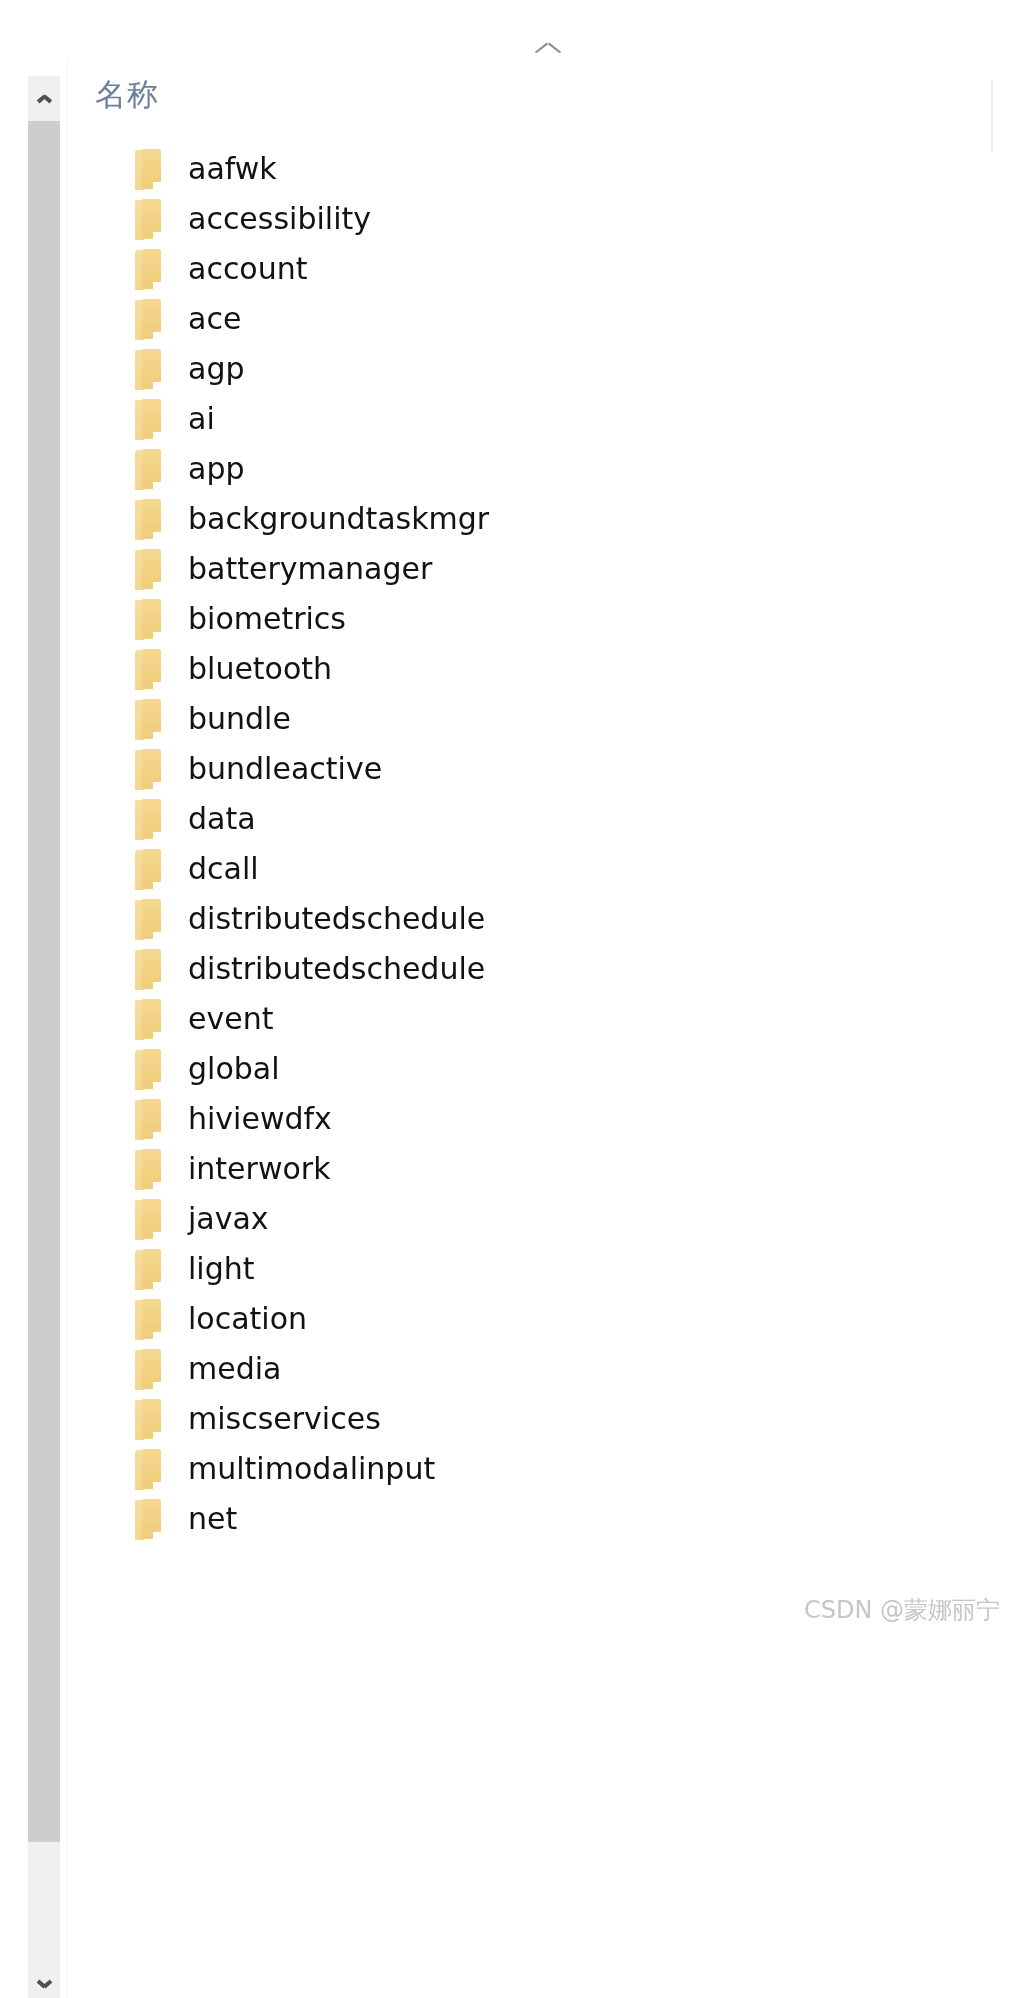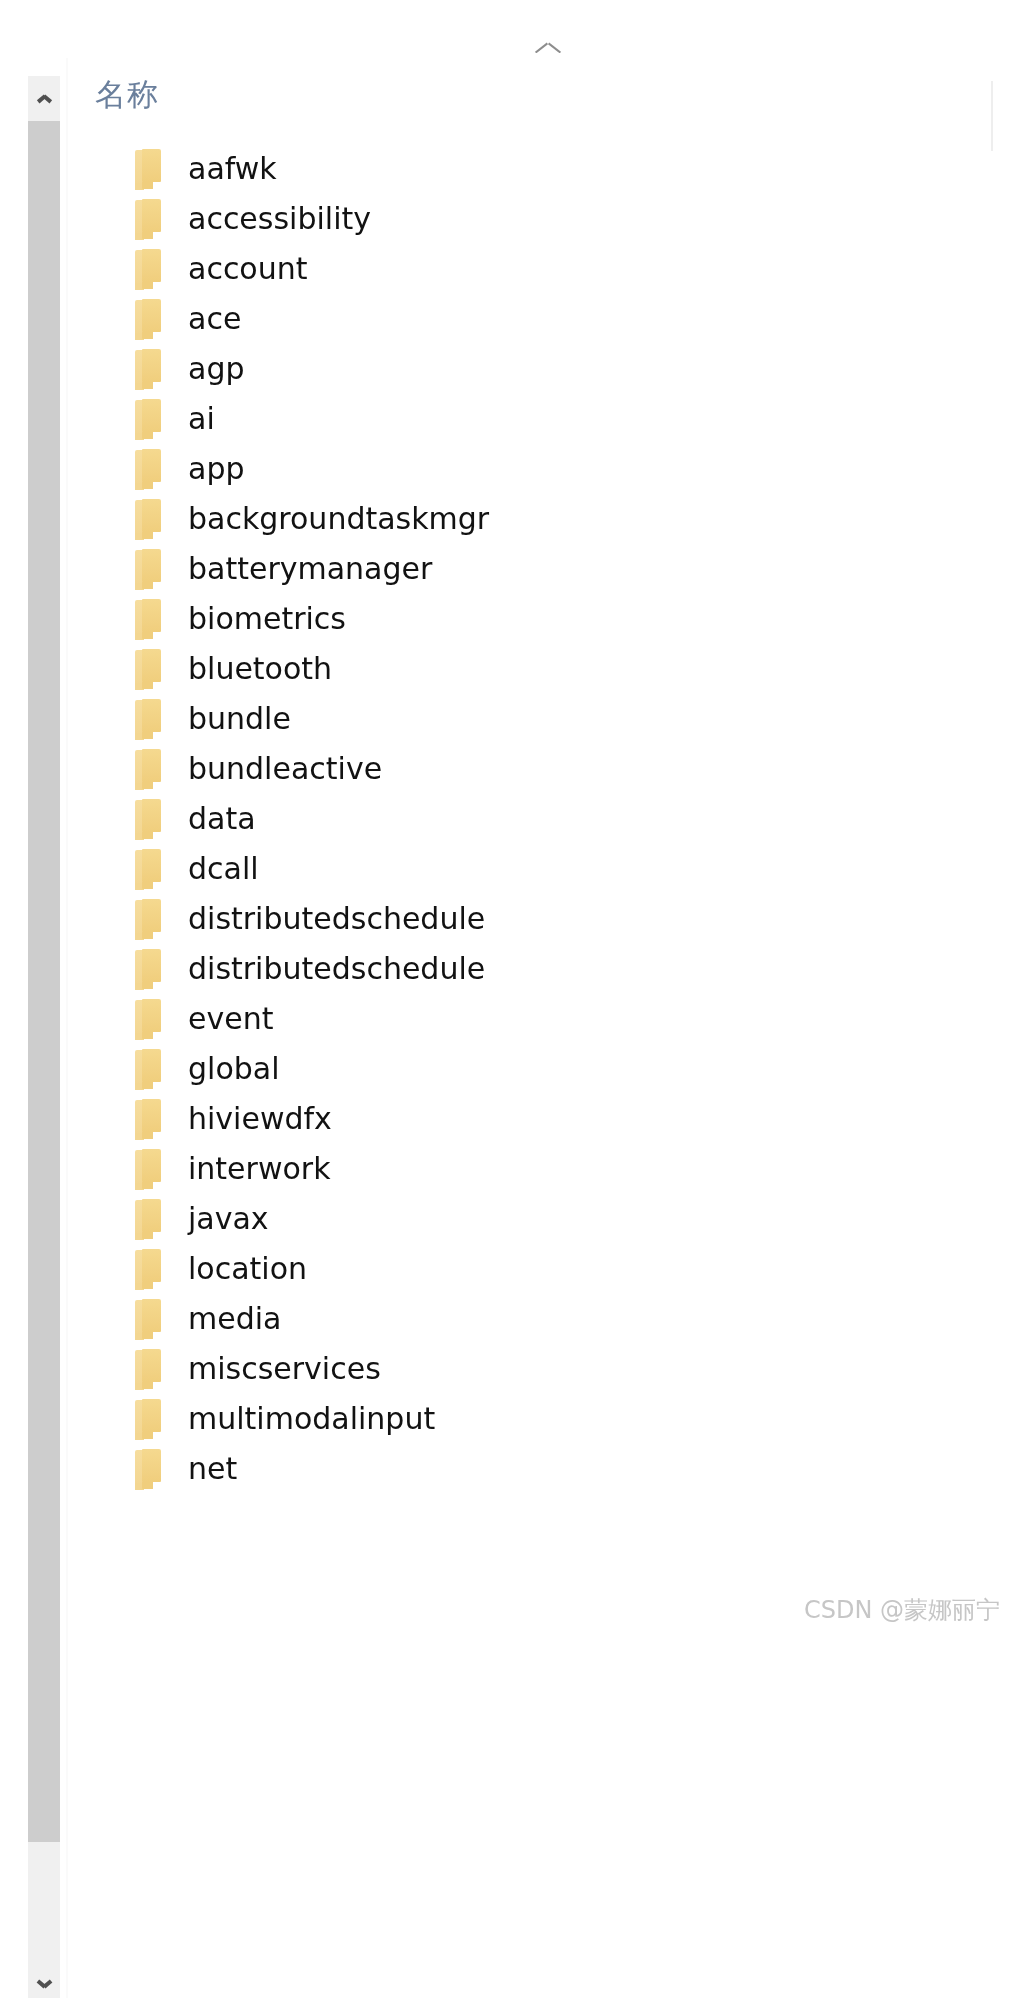--- a/index.html
+++ b/index.html
@@ -401,20 +401,27 @@
             <span class="flap"></span>
             <span class="body"></span>
           </span>
           <span class="file-name">javax</span>
         </div>
         <div class="file-row">
           <span class="folder-icon">
             <span class="flap"></span>
             <span class="body"></span>
           </span>
+          <span class="file-name">light</span>
+        </div>
+        <div class="file-row">
+          <span class="folder-icon">
+            <span class="flap"></span>
+            <span class="body"></span>
+          </span>
           <span class="file-name">location</span>
         </div>
         <div class="file-row">
           <span class="folder-icon">
             <span class="flap"></span>
             <span class="body"></span>
           </span>
           <span class="file-name">media</span>
         </div>
         <div class="file-row">

